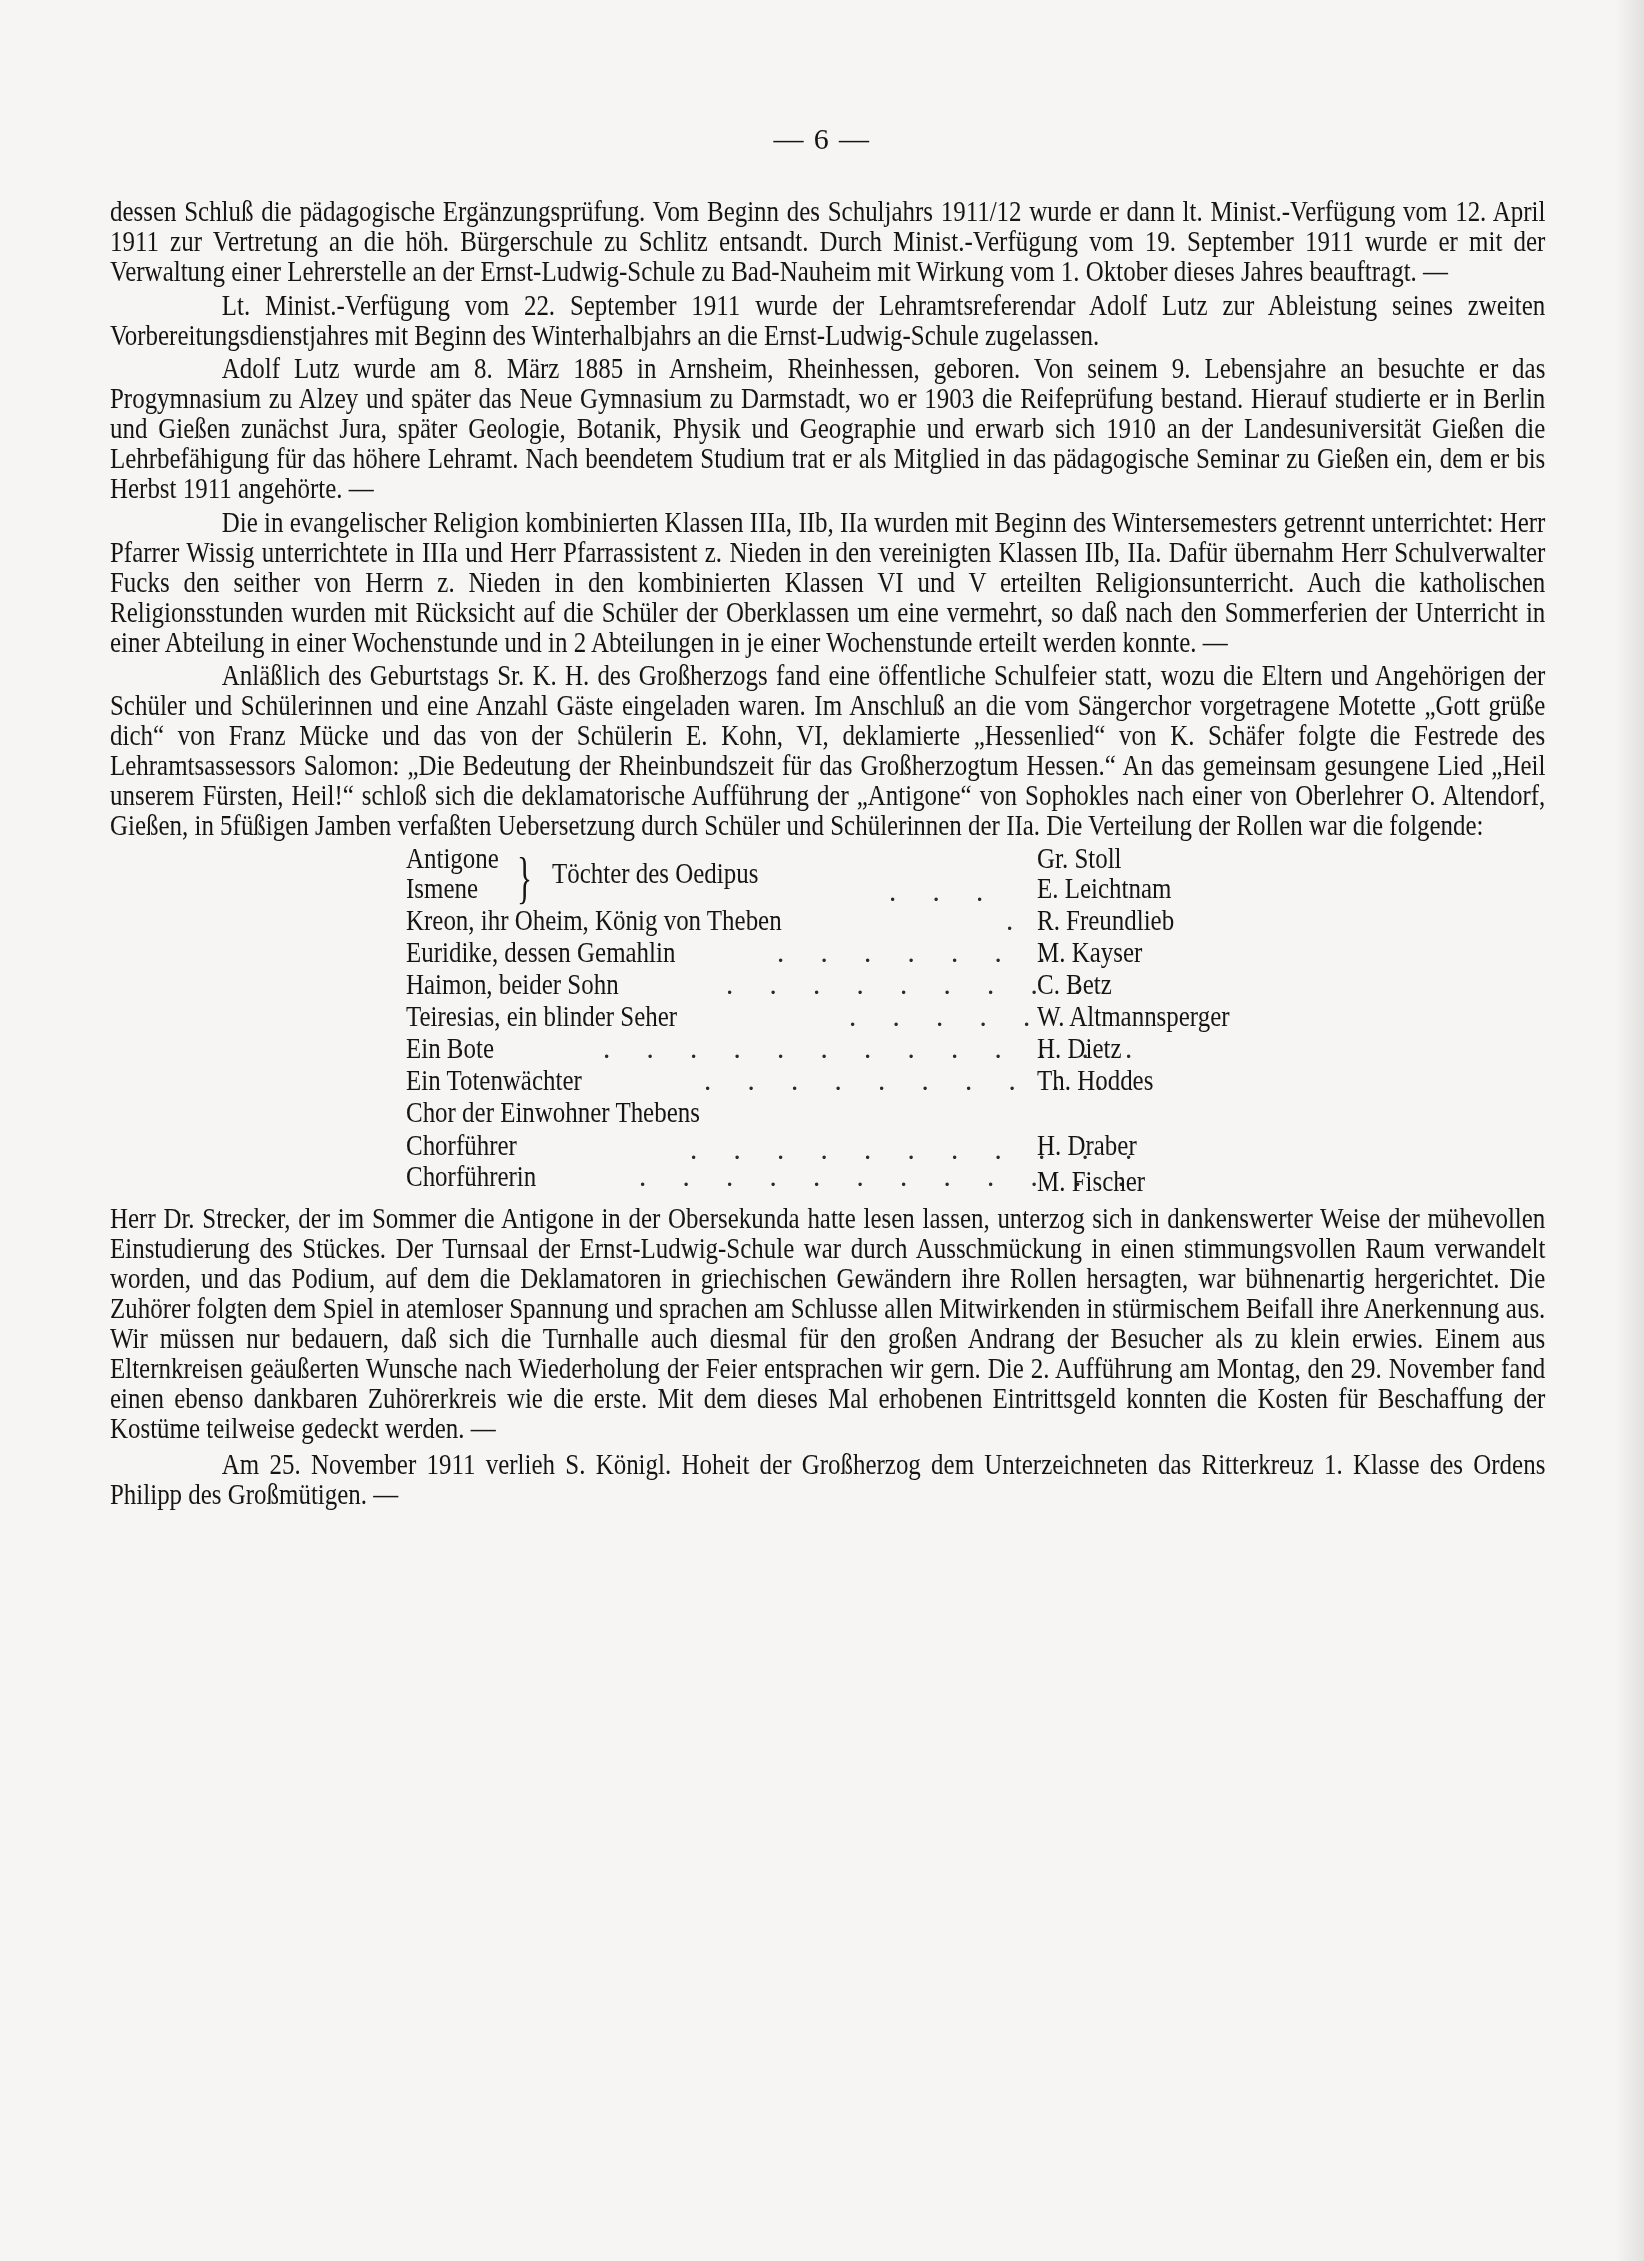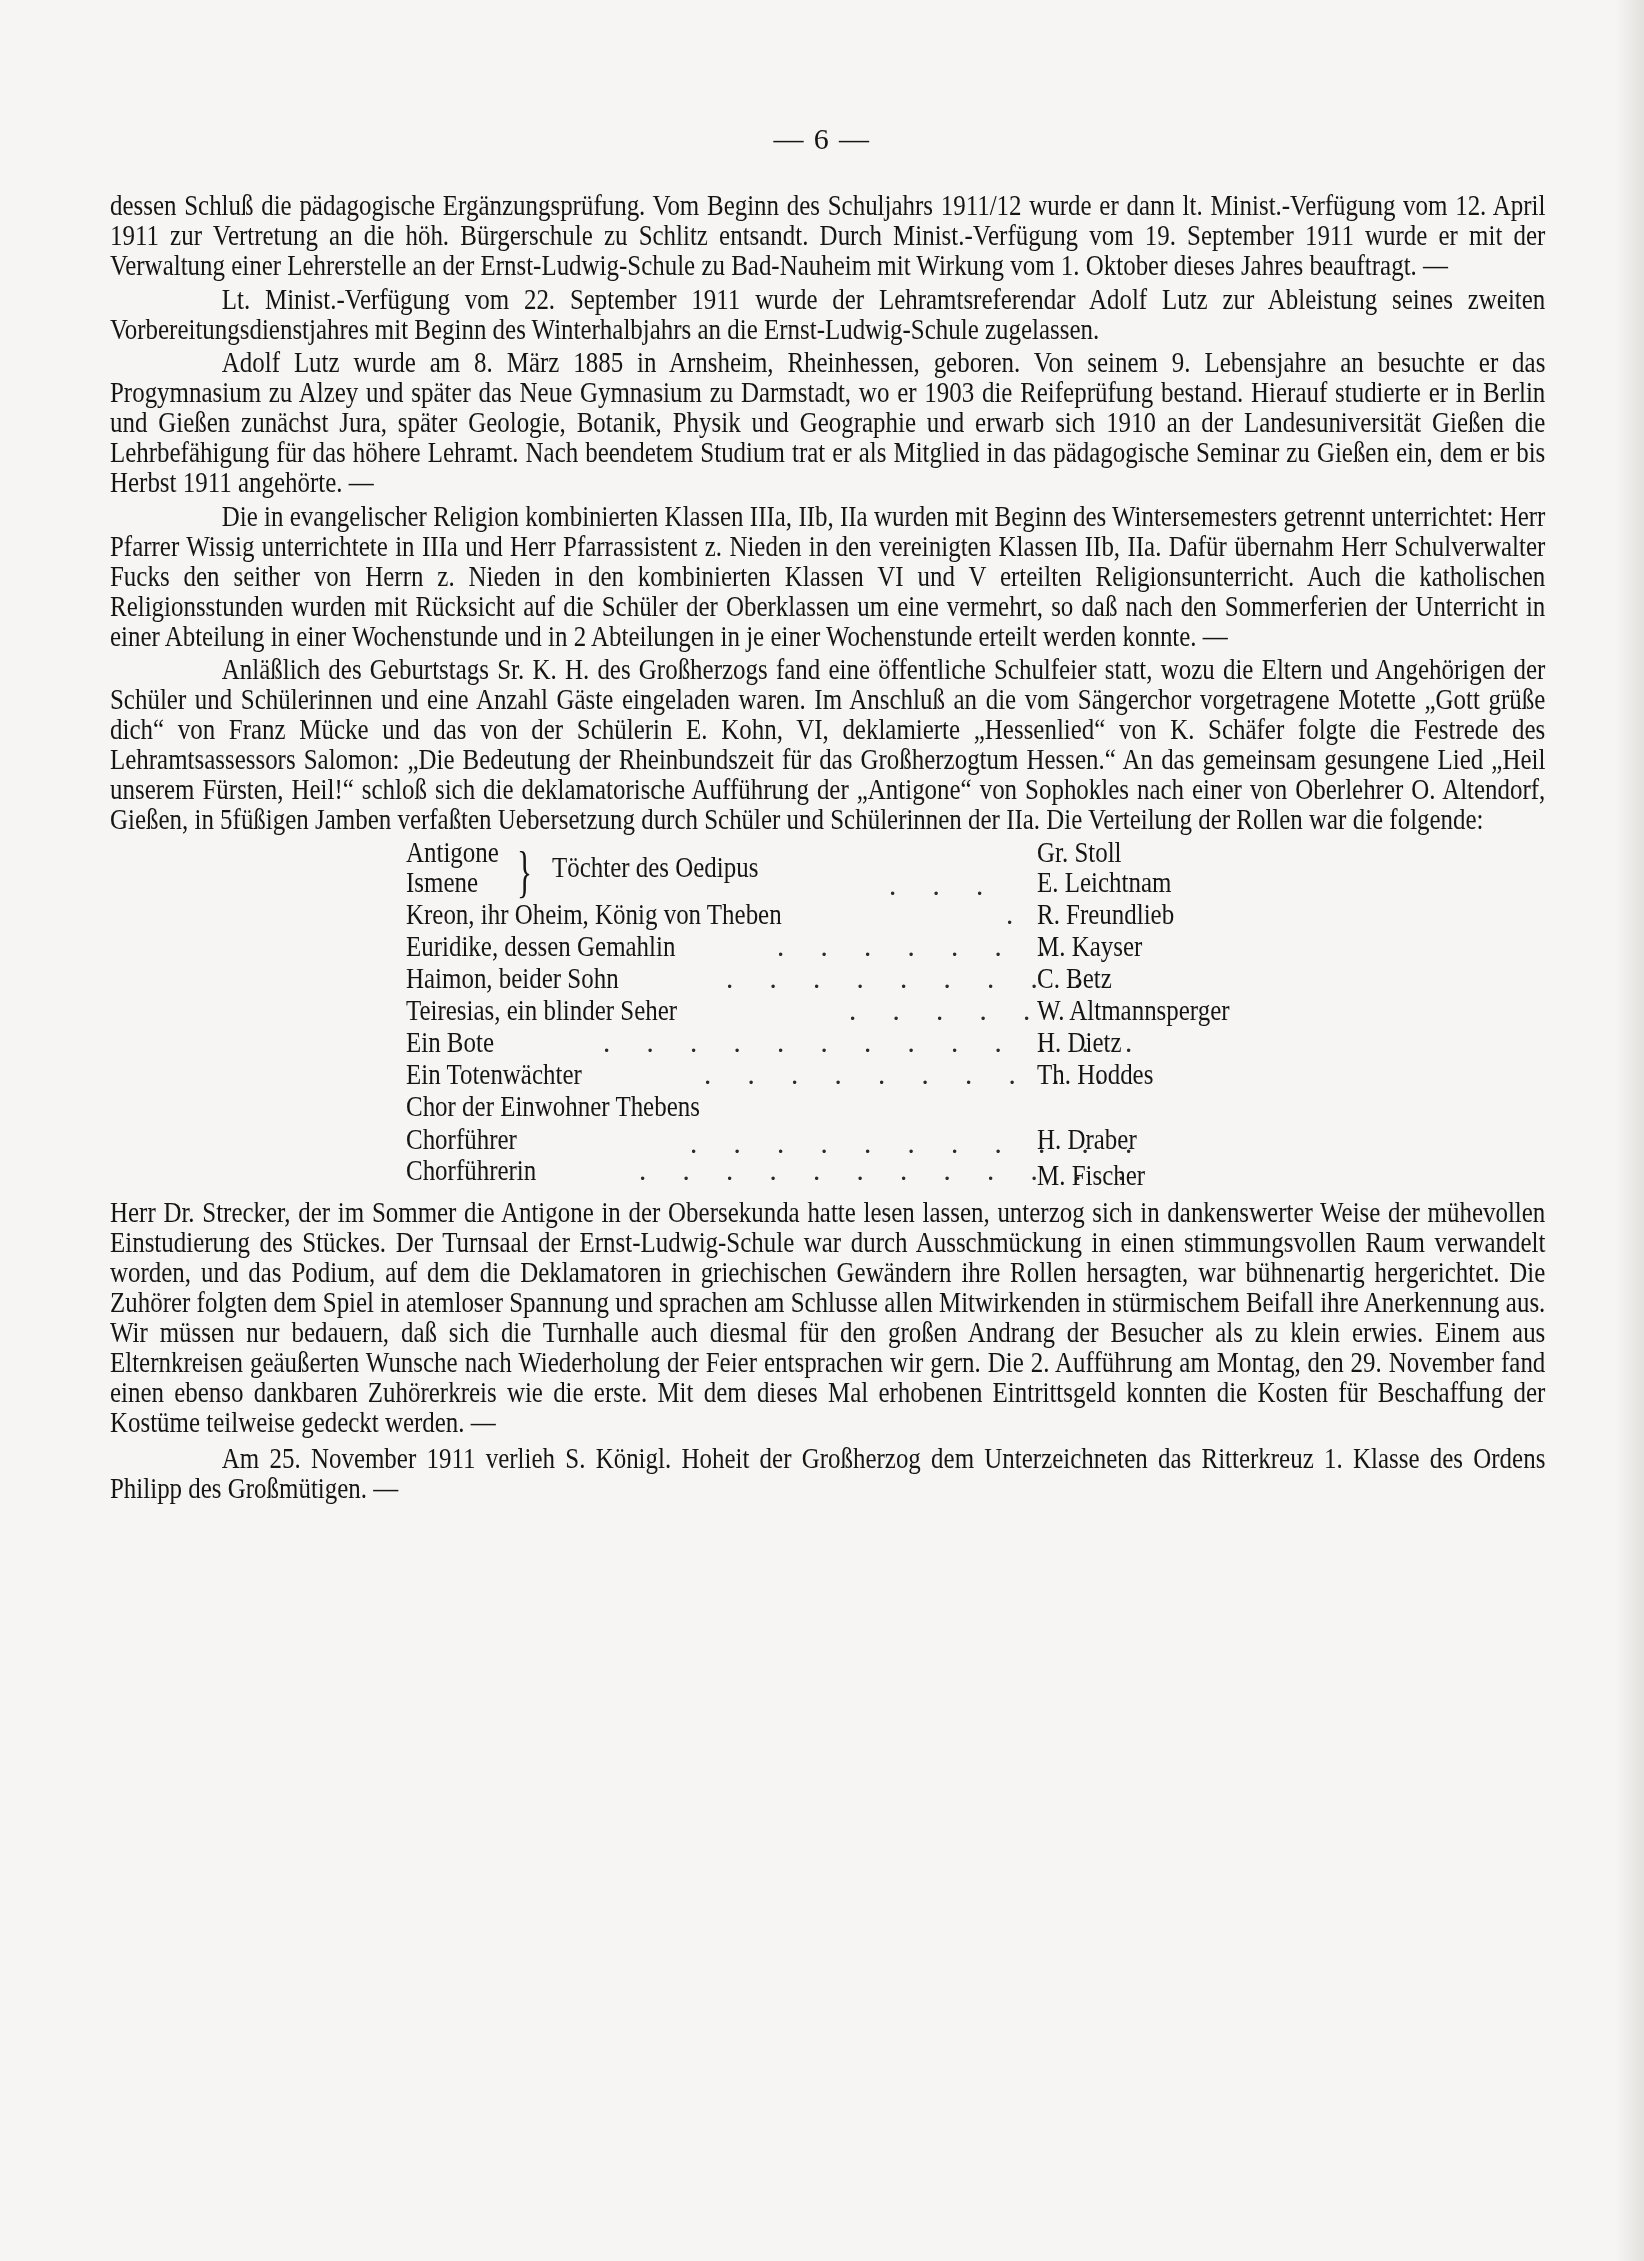--- a/index.html
+++ b/index.html
@@ -13,21 +13,21 @@
   }
   .page-edge {
     position: absolute; top: 0; right: 0; width: 29px; height: 2261px;
     background: linear-gradient(to right, rgba(246,245,243,0), #e2e1de);
   }
   .page-number {
     position: absolute; top: 122px; left: 0; width: 1644px;
     text-align: center; font-size: 30px; letter-spacing: 1.4px;
   }
   .text-block {
-    position: absolute; left: 110px; top: 190px; width: 1435px;
+    position: absolute; left: 110px; top: 196px; width: 1435px;
   }
   .para {
     font-size: 29px;
     line-height: 30px;
     text-align: justify;
     text-align-last: left;
     margin: 0;
     transform: scaleX(0.86);
     transform-origin: left top;
     width: 1669px;

